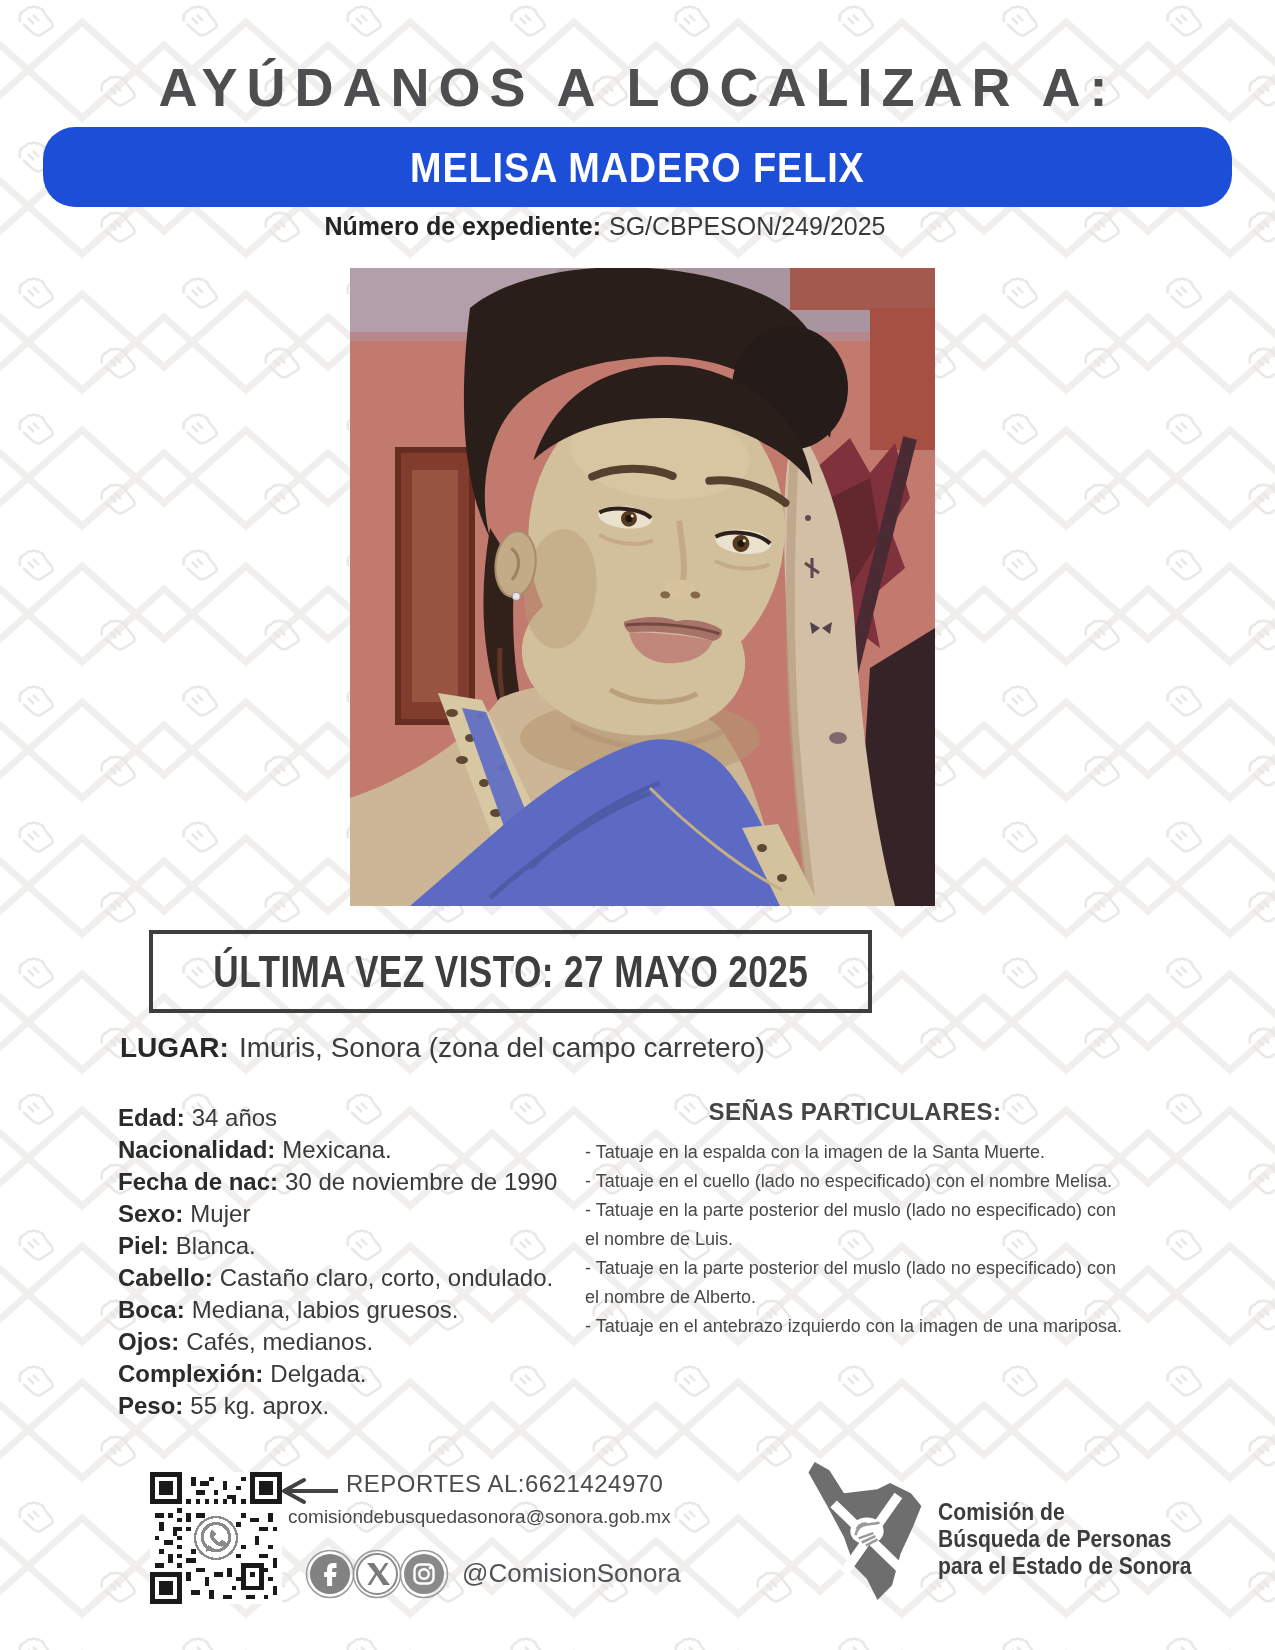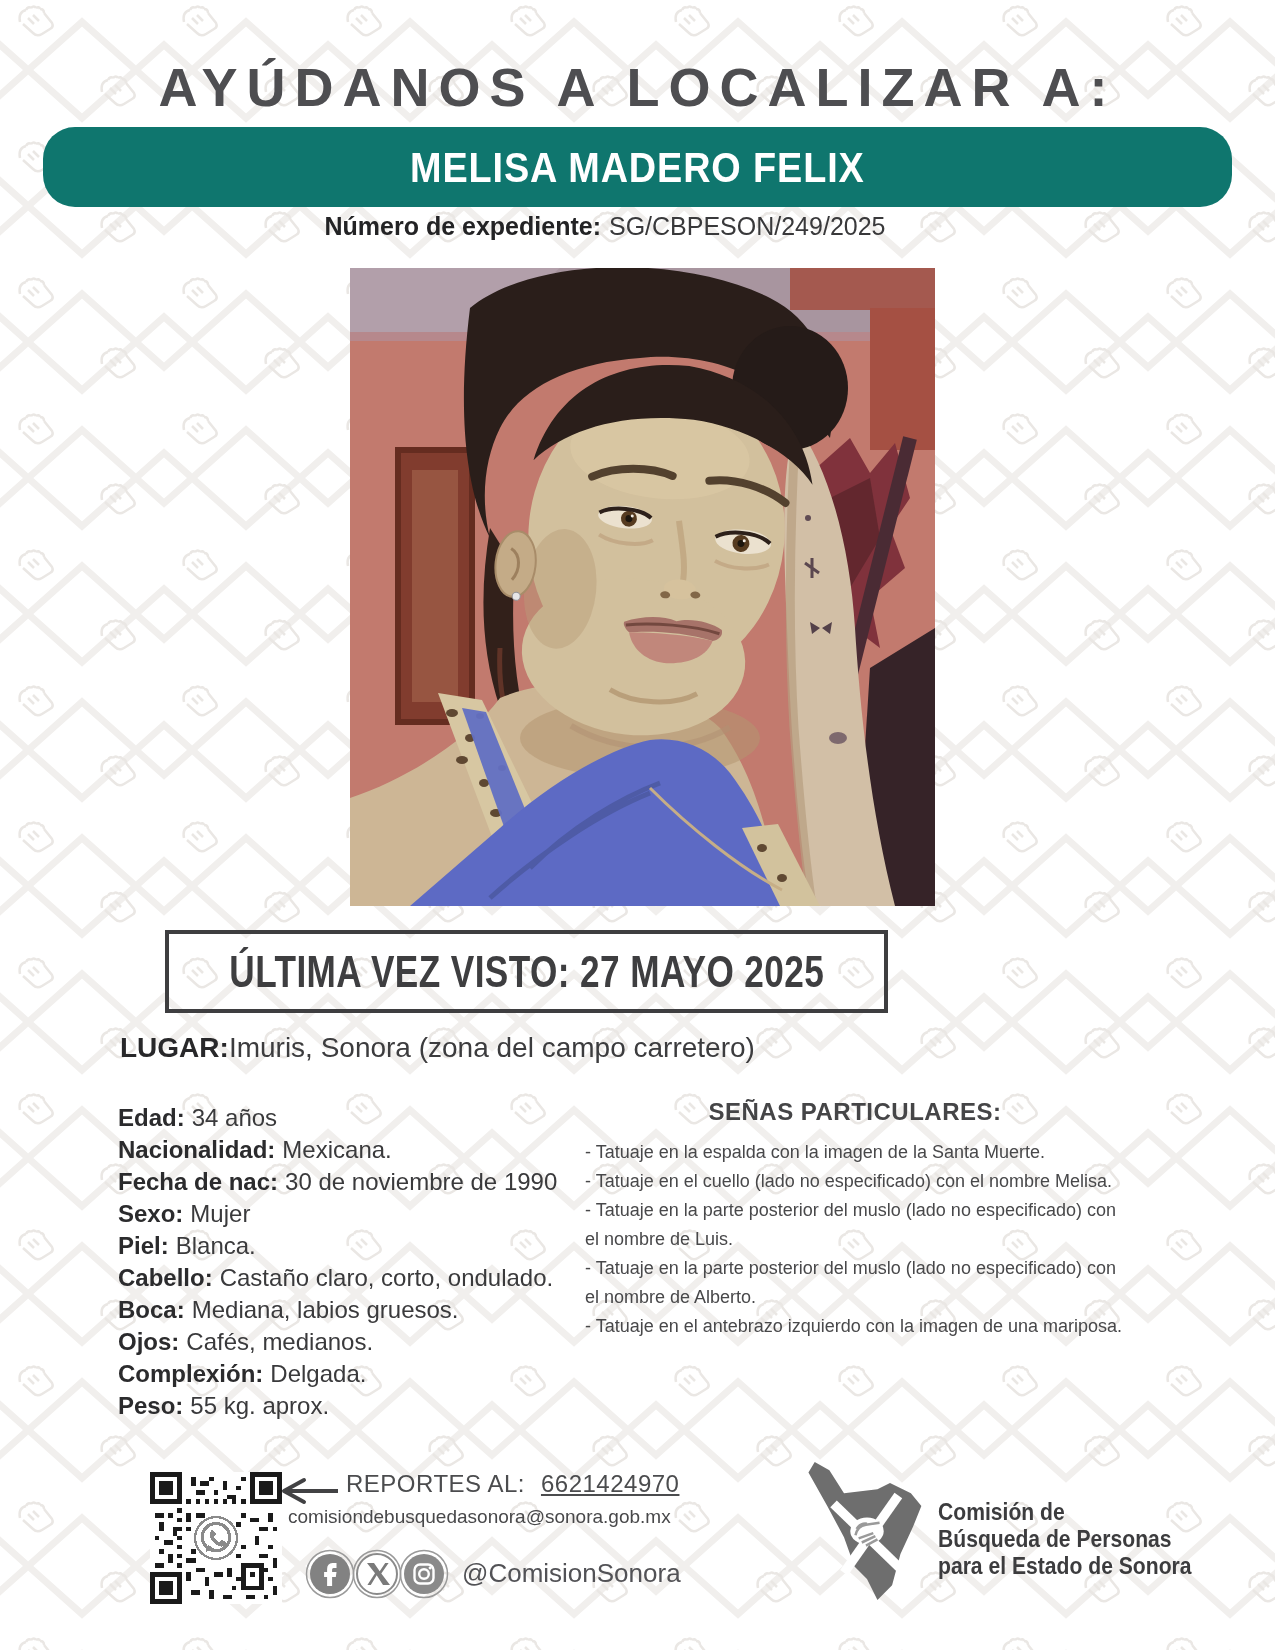--- a/index.html
+++ b/index.html
@@ -2,53 +2,53 @@
 <html><head>
 <meta charset="utf-8">
 <style>
   html,body{margin:0;padding:0;background:#ffffff;}
   .page{position:relative;width:1275px;height:1650px;overflow:hidden;
         font-family:"Liberation Sans",sans-serif;background:#ffffff;}
   .wm{position:absolute;left:0;top:0;width:1275px;height:1650px;pointer-events:none;}
 
   .help-title{position:absolute;left:0;top:56px;width:1275px;text-align:center;
     font-size:54px;font-weight:700;letter-spacing:9px;color:#4e4e51;white-space:nowrap;}
-  .banner{position:absolute;left:43px;top:127px;width:1189px;height:80px;background:#0f766e;
+  .banner{position:absolute;left:43px;top:127px;width:1189px;height:80px;background:#1d4ed8;
     display:flex;align-items:center;justify-content:center;border-radius:32px;}
   .banner .nm{display:inline-block;font-size:43px;font-weight:700;color:#ffffff;
     letter-spacing:1px;transform:scaleX(0.88);transform-origin:center;white-space:nowrap;}
   .exped{position:absolute;left:0;top:212px;width:1210px;text-align:center;font-size:25px;color:#39393b;}
   .exped b{color:#232325;margin-right:8px;}
 
   .photo{position:absolute;left:350px;top:268px;width:585px;height:638px;}
 
-  .seenbox{position:absolute;left:165px;top:930px;width:715px;height:75px;border:4px solid #3e3e40;
+  .seenbox{position:absolute;left:149px;top:930px;width:715px;height:75px;border:4px solid #3e3e40;
     display:flex;align-items:center;justify-content:center;}
   .seenbox .bx{display:inline-block;font-size:44px;font-weight:700;color:#3e3e40;
     letter-spacing:0.5px;transform:scaleX(0.8);transform-origin:center;white-space:nowrap;}
 
   .lugar{position:absolute;left:120px;top:1032px;font-size:28px;color:#3c3c3e;white-space:nowrap;}
-  .lugar b{color:#28282a;}
+  .lugar b{color:#28282a;margin-right:10px;}
 
   .details{position:absolute;left:118px;top:1102px;}
   .d-row{font-size:24px;line-height:32px;color:#3a3a3c;white-space:nowrap;}
   .d-label{font-weight:700;color:#2b2b2d;text-align:right;}
   .d-val{margin-left:7px;}
 
   .senas{position:absolute;left:585px;top:1098px;width:540px;}
   .senas-title{font-size:24px;font-weight:700;letter-spacing:0.5px;color:#454547;
     text-align:center;white-space:nowrap;}
   .senas-list{margin-top:12px;}
   .s-line{font-size:18px;line-height:29px;color:#48484a;white-space:nowrap;}
 
   .qr{position:absolute;left:150px;top:1472px;width:132px;height:132px;}
   .arrow{position:absolute;left:278px;top:1476px;width:62px;height:30px;}
   .reportes{position:absolute;left:346px;top:1470px;font-size:24px;letter-spacing:0.5px;
     color:#4b4c4e;white-space:nowrap;}
-  .reportes .ph{margin-left:16px;text-decoration:underline;}
+  .reportes .ph{}
   .email{position:absolute;left:288px;top:1506px;font-size:19px;color:#48484a;white-space:nowrap;}
   .social{position:absolute;left:304px;top:1548px;width:150px;height:52px;}
   .handle{position:absolute;left:462px;top:1558px;font-size:26px;color:#525256;white-space:nowrap;}
   .statelogo{position:absolute;left:808px;top:1462px;width:118px;height:138px;}
   .orgname{position:absolute;left:938px;top:1498px;font-size:24px;font-weight:700;
     line-height:27px;color:#3c3c3e;}
   .orgname div{transform:scaleX(0.88);transform-origin:left;white-space:nowrap;}
 </style>
 </head>
 <body>

